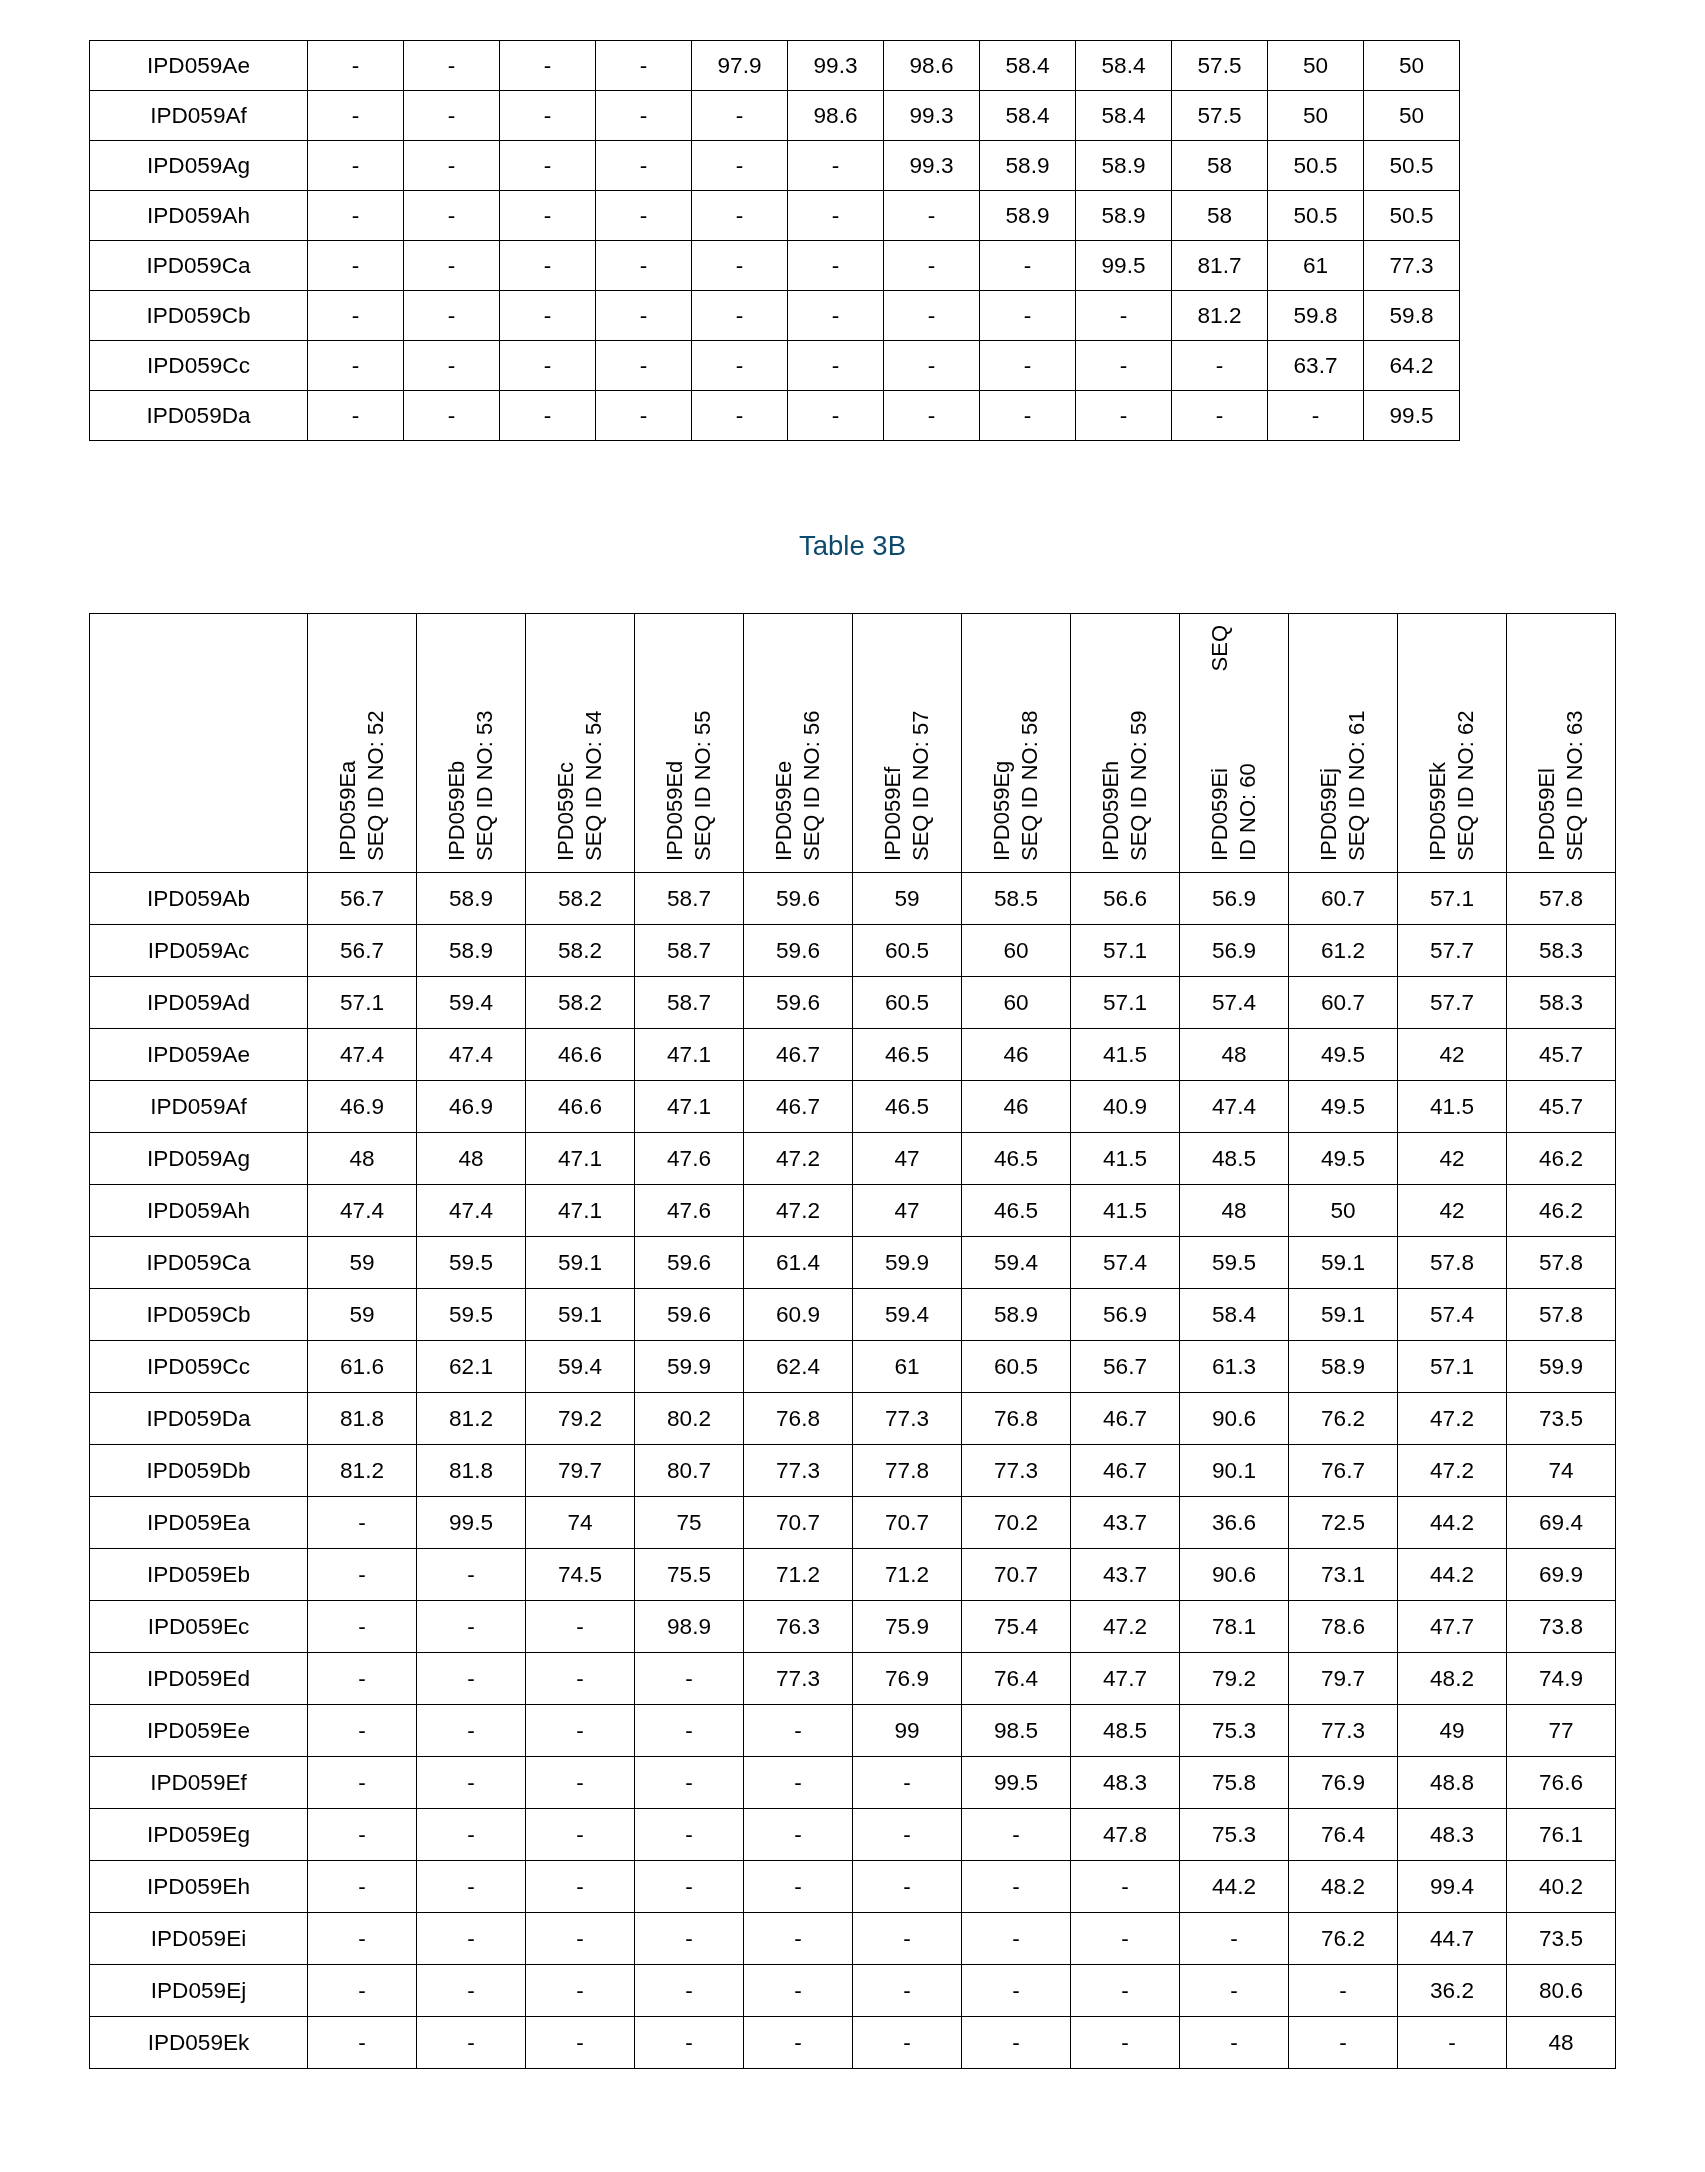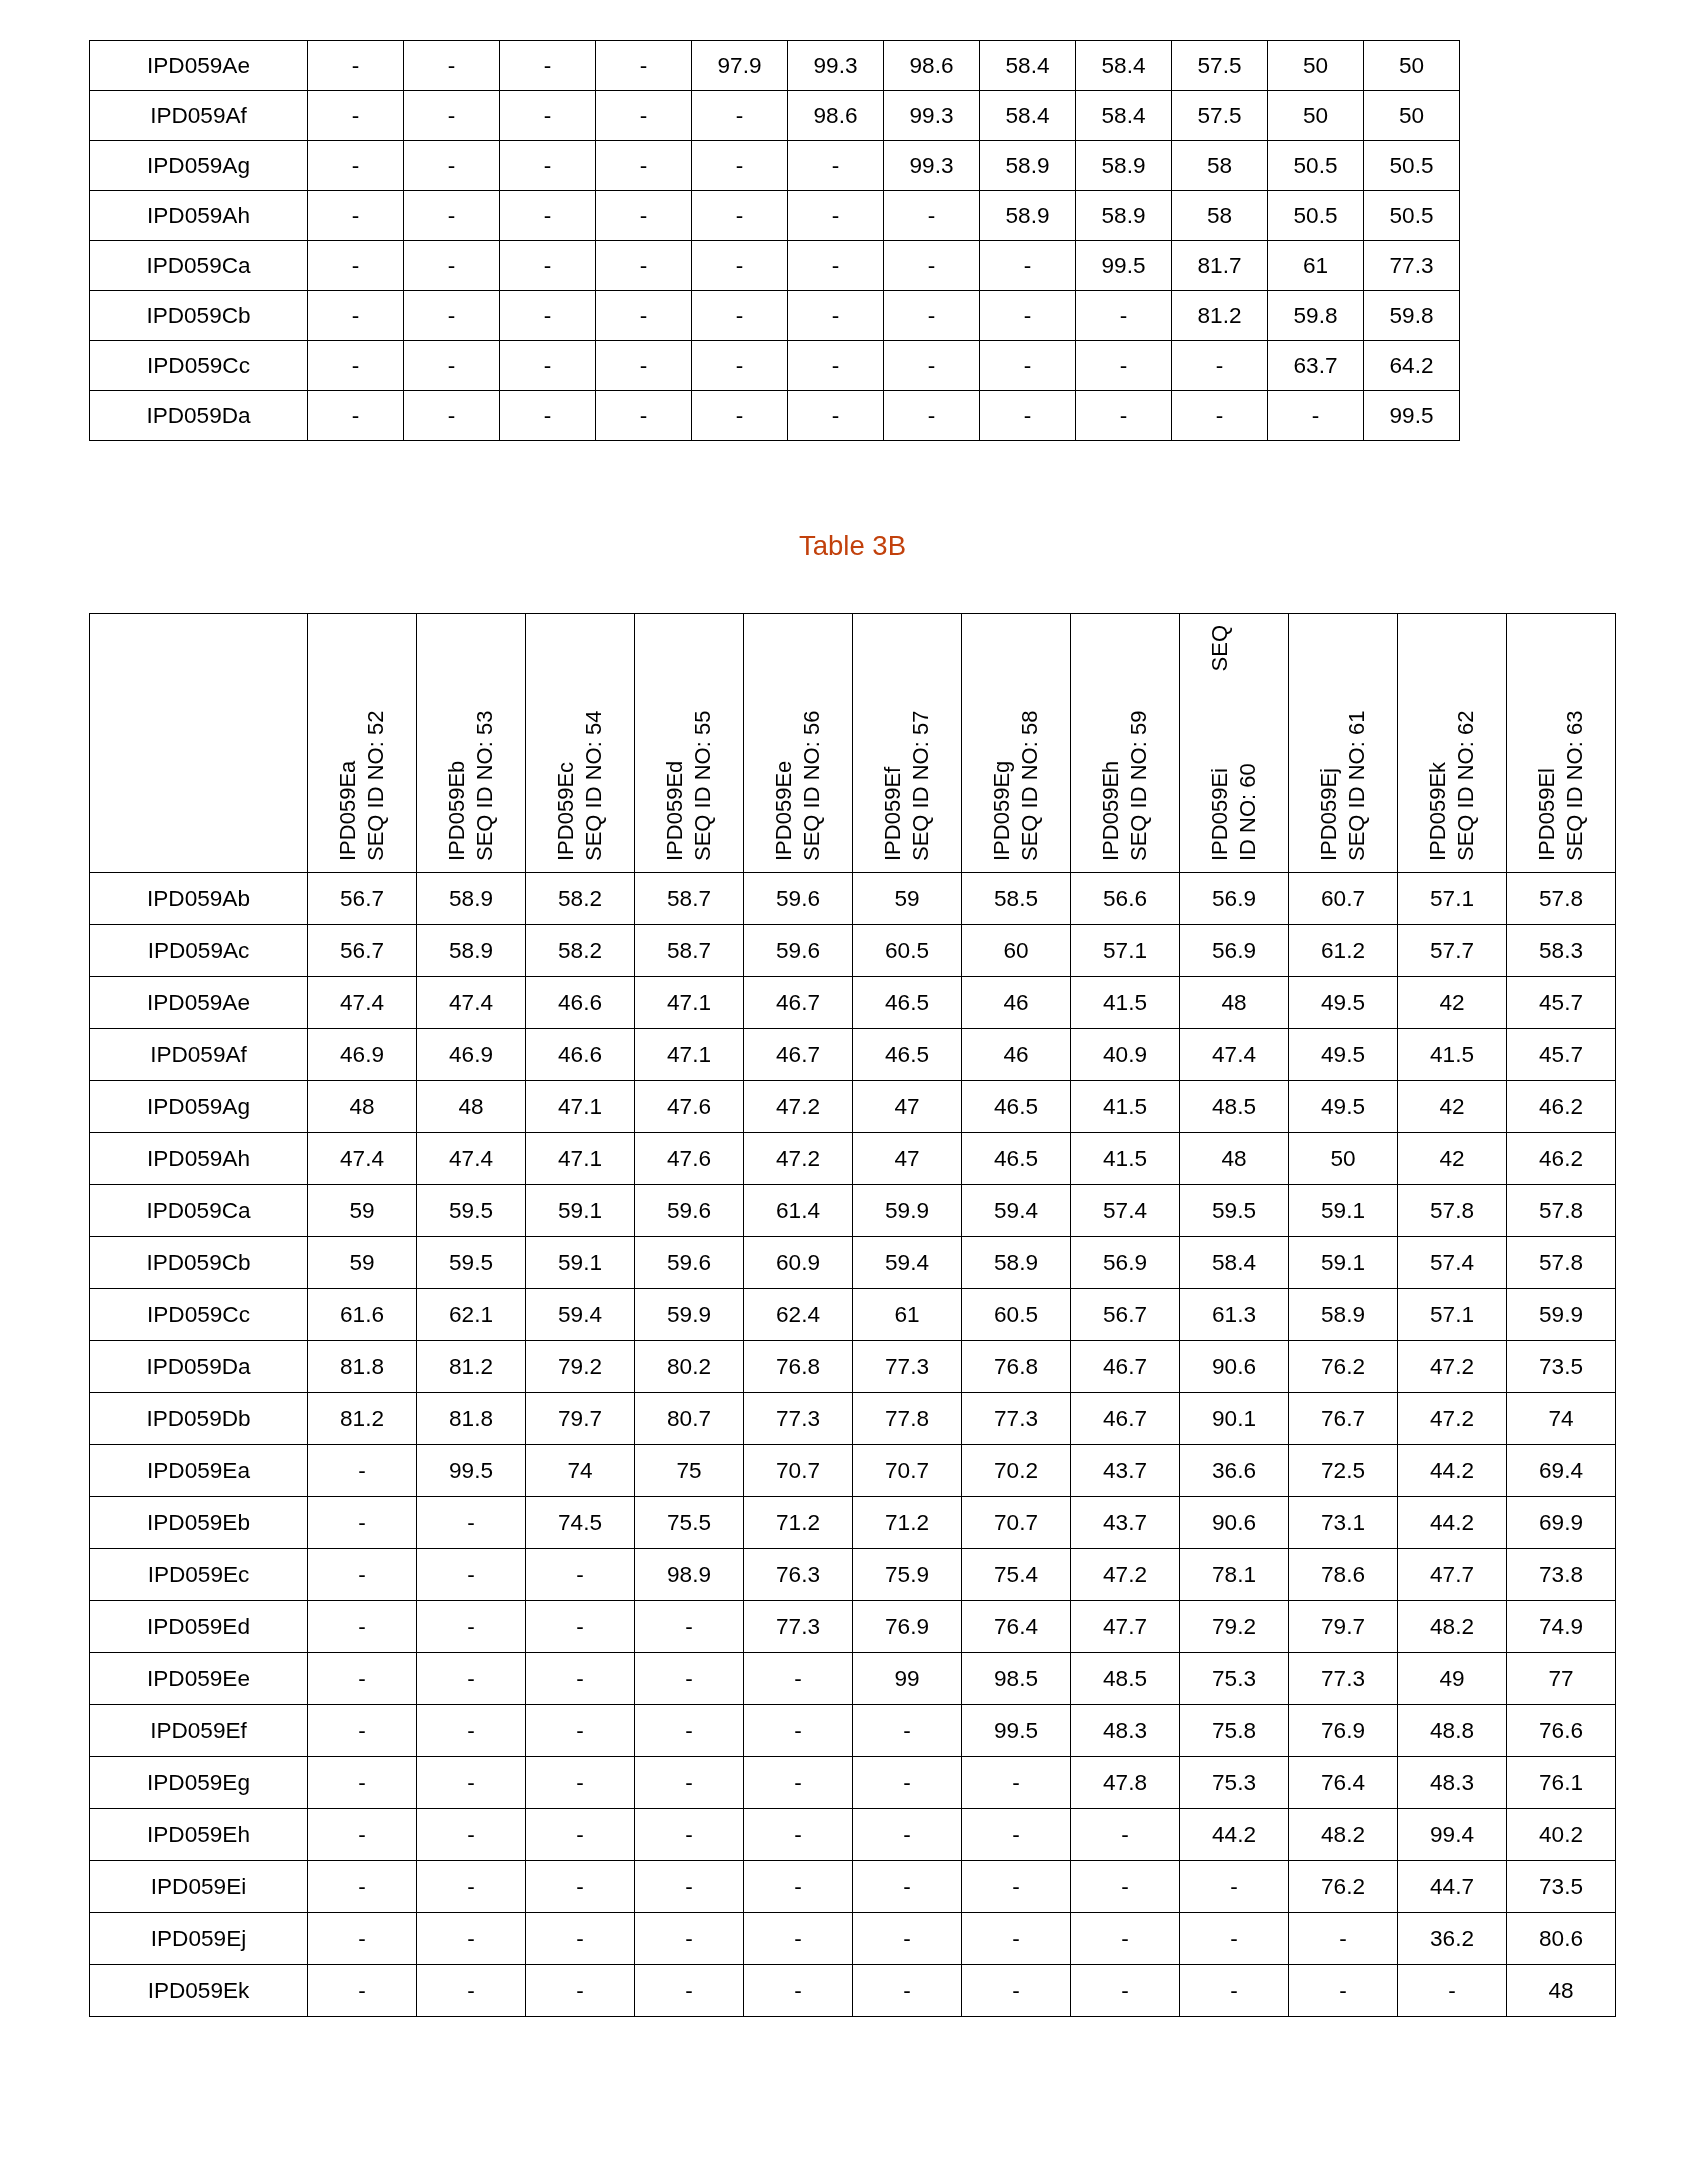--- a/index.html
+++ b/index.html
@@ -28,21 +28,21 @@
   .top-table col.data-col  { width: 96px; }
   .top-table tbody th, .top-table tbody td { height: 50px; }
 
   .doc-title {
     position: absolute;
     left: 0;
     top: 530px;
     width: 1705px;
     text-align: center;
     font-size: 27.5px;
-    color: #c2410c;
+    color: #0c4a6e;
   }
 
   .t3b { position: absolute; left: 89px; top: 613px; }
   .t3b col.label-col { width: 218px; }
   .t3b col.data-col  { width: 109px; }
   .t3b thead th { height: 259px; position: relative; }
   .t3b tbody th, .t3b tbody td { height: 52px; }
 
   .rot {
     position: absolute;
@@ -346,20 +346,35 @@
           <td>59.6</td>
           <td>60.5</td>
           <td>60</td>
           <td>57.1</td>
           <td>56.9</td>
           <td>61.2</td>
           <td>57.7</td>
           <td>58.3</td>
         </tr>
         <tr>
+          <th>IPD059Ad</th>
+          <td>57.1</td>
+          <td>59.4</td>
+          <td>58.2</td>
+          <td>58.7</td>
+          <td>59.6</td>
+          <td>60.5</td>
+          <td>60</td>
+          <td>57.1</td>
+          <td>57.4</td>
+          <td>60.7</td>
+          <td>57.7</td>
+          <td>58.3</td>
+        </tr>
+        <tr>
           <th>IPD059Ae</th>
           <td>47.4</td>
           <td>47.4</td>
           <td>46.6</td>
           <td>47.1</td>
           <td>46.7</td>
           <td>46.5</td>
           <td>46</td>
           <td>41.5</td>
           <td>48</td>

